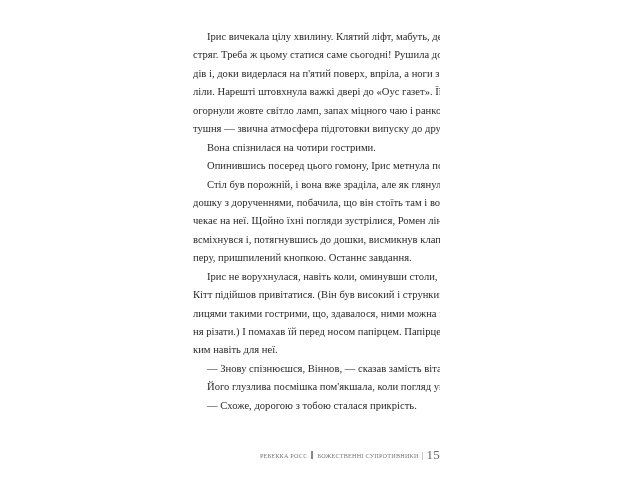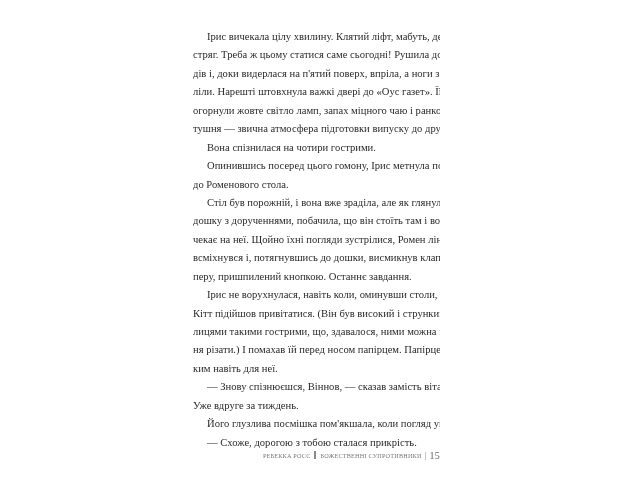--- a/index.html
+++ b/index.html
@@ -26,47 +26,45 @@
       white-space: nowrap;
     }
     .footer .logo {
       display: inline-block; width: 9px; height: 8px; border: 1px solid #888;
       margin: 0 4px; position: relative; box-sizing: border-box;
     }
     .footer .logo::before {
       content: ""; position: absolute; left: 1px; right: 1px; top: 2.5px; height: 1px; background: #888;
     }
     .footer .sep { margin: 0 3px; color: #888; font-size: 9px; }
-    .footer .num { font-size: 10px; color: #666; }
+    .footer .num { font-size: 13px; color: #666; }
   </style>
 </head>
 <body>
 
 <div class="page" id="page-body">
     <div class="line indent">Ірис вичекала цілу хвилину. Клятий ліфт, мабуть, десь за-</div>
     <div class="line">стряг. Треба ж цьому статися саме сьогодні! Рушила до схо-</div>
     <div class="line">дів і, доки видерлася на п'ятий поверх, впріла, а ноги забо-</div>
     <div class="line">ліли. Нарешті штовхнула важкі двері до «Оус газет». Її</div>
     <div class="line">огорнули жовте світло ламп, запах міцного чаю і ранкова ме-</div>
     <div class="line last">тушня — звична атмосфера підготовки випуску до друку.</div>
     <div class="line indent last">Вона спізнилася на чотири гострими.</div>
     <div class="line indent">Опинившись посеред цього гомону, Ірис метнула погляд</div>
-    <div class="line last">до Ромeнового стола.</div>
     <div class="line indent">Стіл був порожній, і вона вже зраділа, але як глянула на</div>
     <div class="line">дошку з дорученнями, побачила, що він стоїть там і вочевидь</div>
     <div class="line">чекає на неї. Щойно їхні погляди зустрілися, Ромен ліниво</div>
     <div class="line">всміхнувся і, потягнувшись до дошки, висмикнув клаптик па-</div>
     <div class="line last">перу, пришпилений кнопкою. Останнє завдання.</div>
     <div class="line indent">Ірис не ворухнулася, навіть коли, оминувши столи, Ромен</div>
     <div class="line">Кітт підійшов привітатися. (Він був високий і стрункий, із ви-</div>
     <div class="line">лицями такими гострими, що, здавалося, ними можна камін-</div>
     <div class="line">ня різати.) І помахав їй перед носом папірцем. Папірцем, та-</div>
     <div class="line last">ким навіть для неї.</div>
     <div class="line indent">— Знову спізнюєшся, Віннов, — сказав замість вітання. —</div>
-    <div class="line last">Уже вдруге за тиждень.</div>
     <div class="line indent">Його глузлива посмішка пом'якшала, коли погляд упав на</div>
     <div class="line indent last">— Схоже, дорогою з тобою сталася прикрість.</div>
   </div>
 
 <div class="footer">
   <span>РЕБЕККА РОСС</span>
   <span class="logo"></span>
   <span>БОЖЕСТВЕННІ СУПРОТИВНИКИ</span>
   <span class="sep">|</span>
   <span class="num">15</span>

